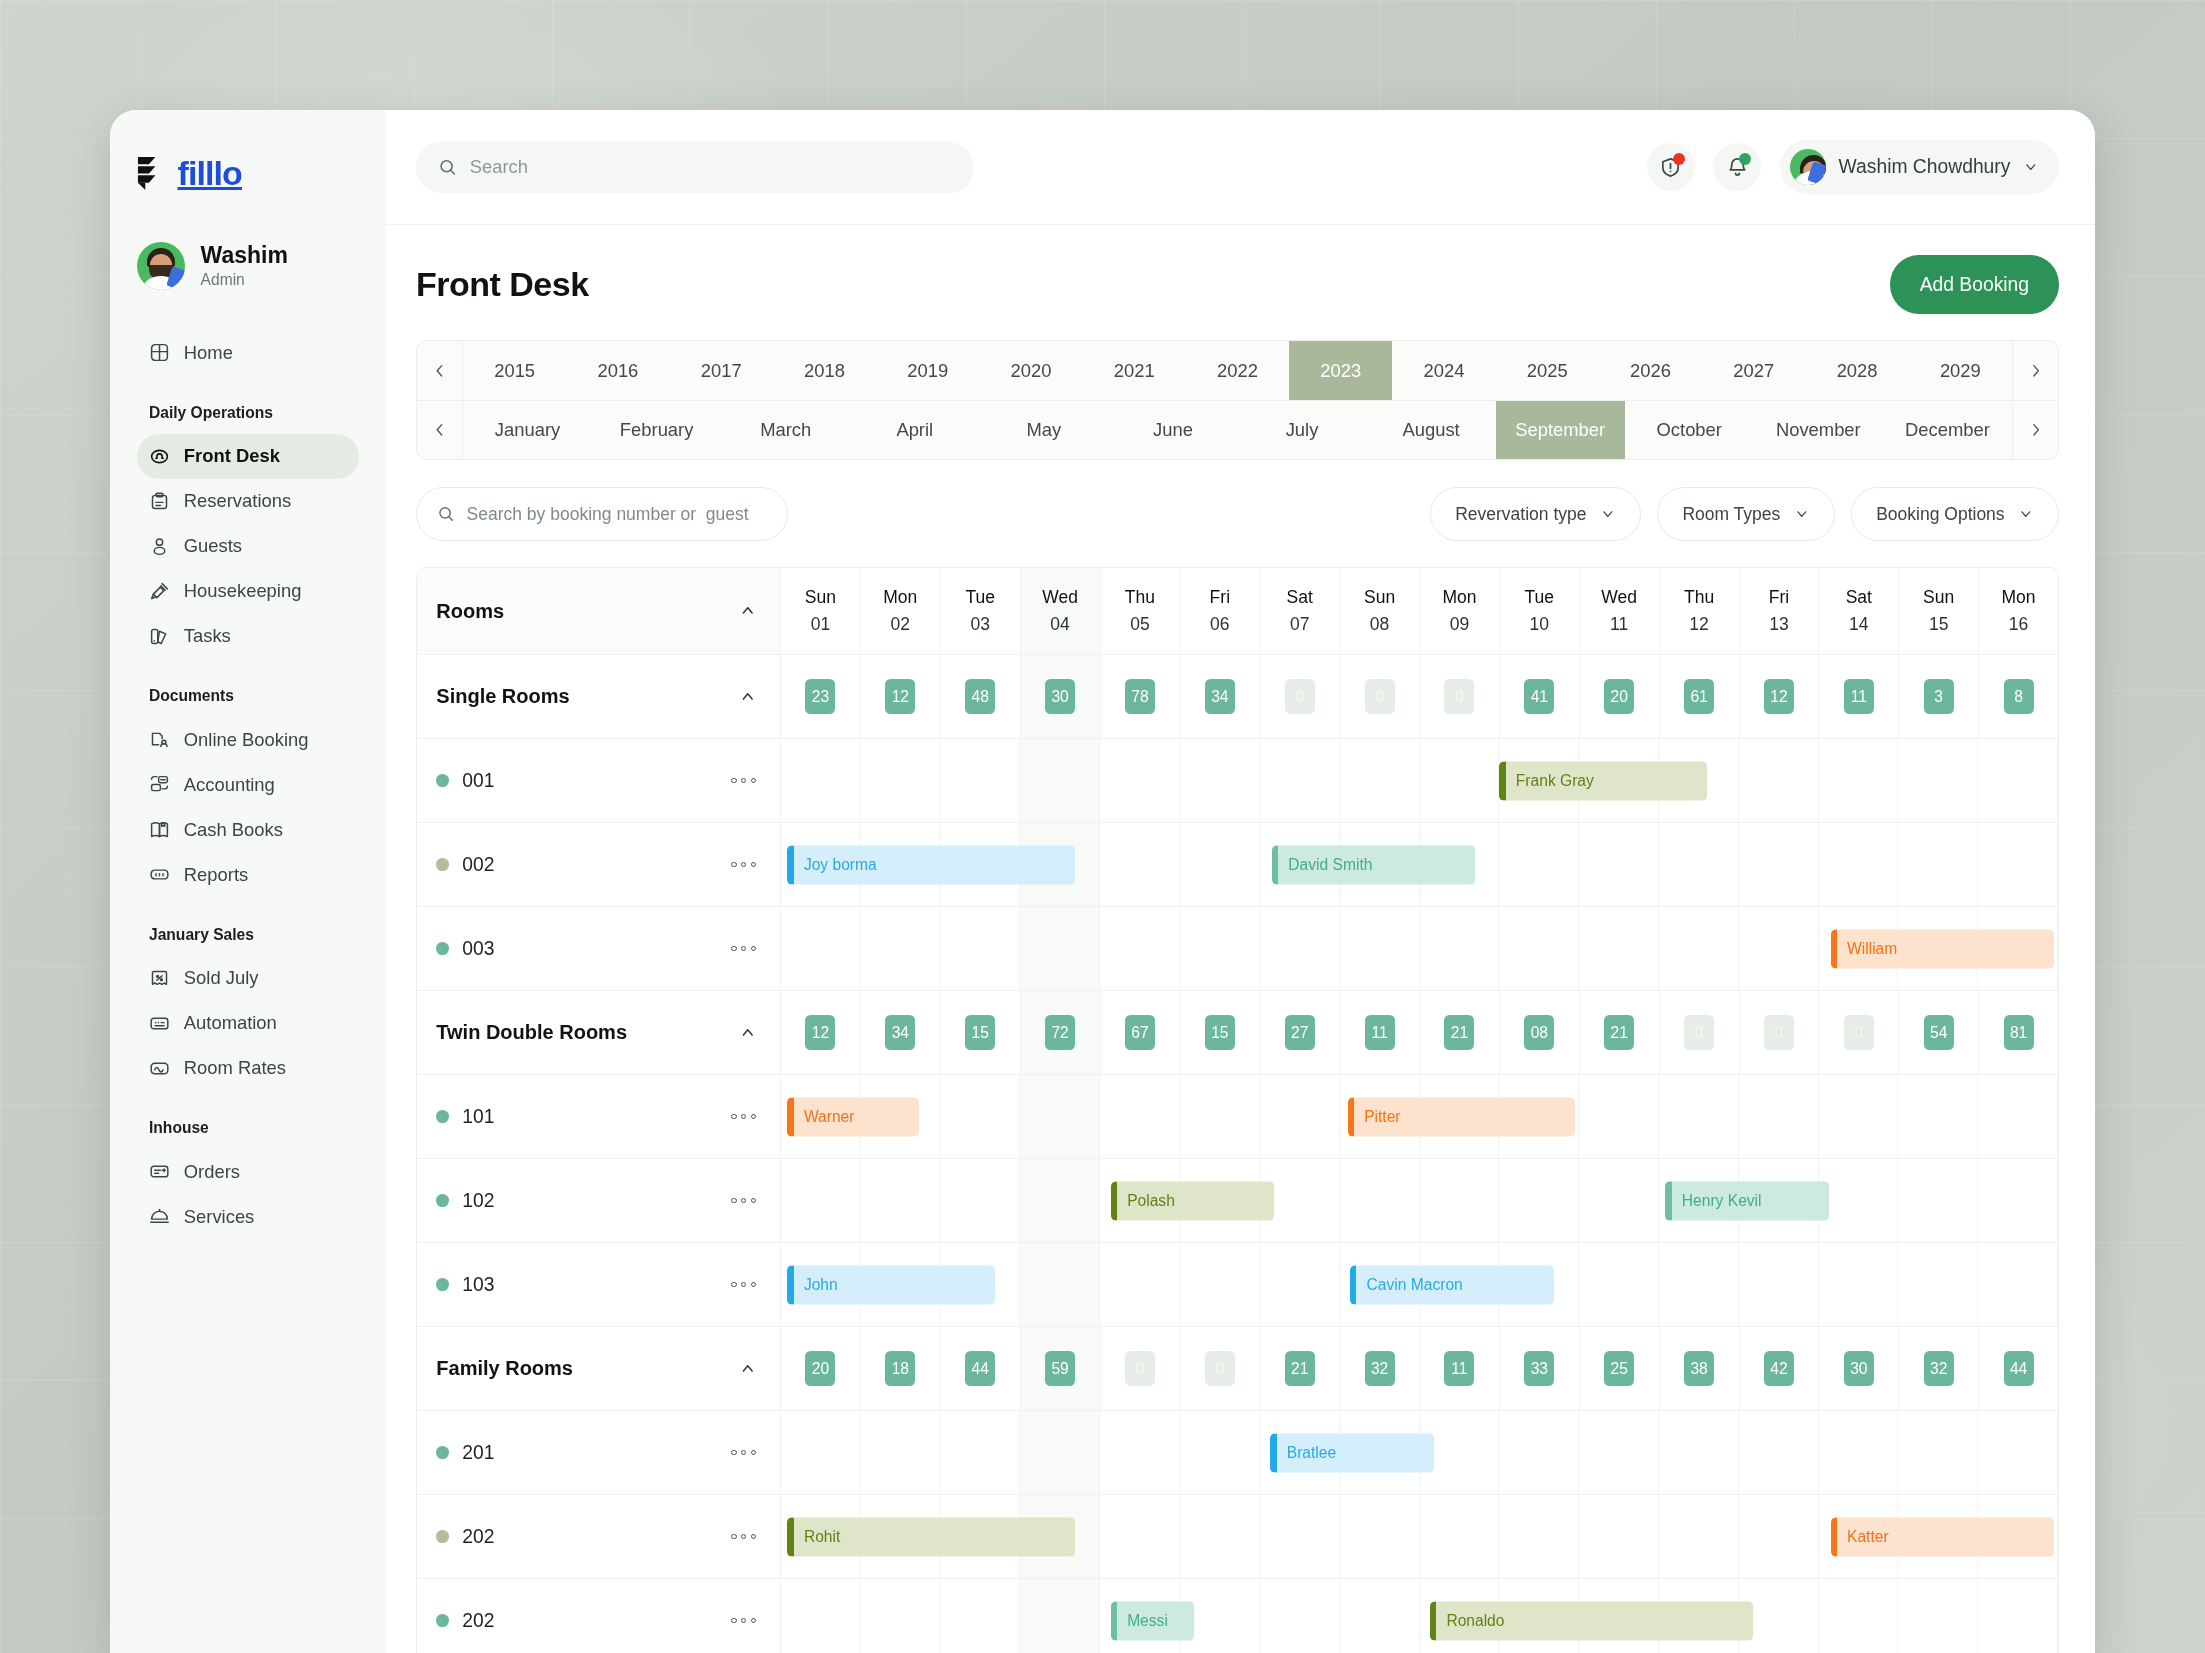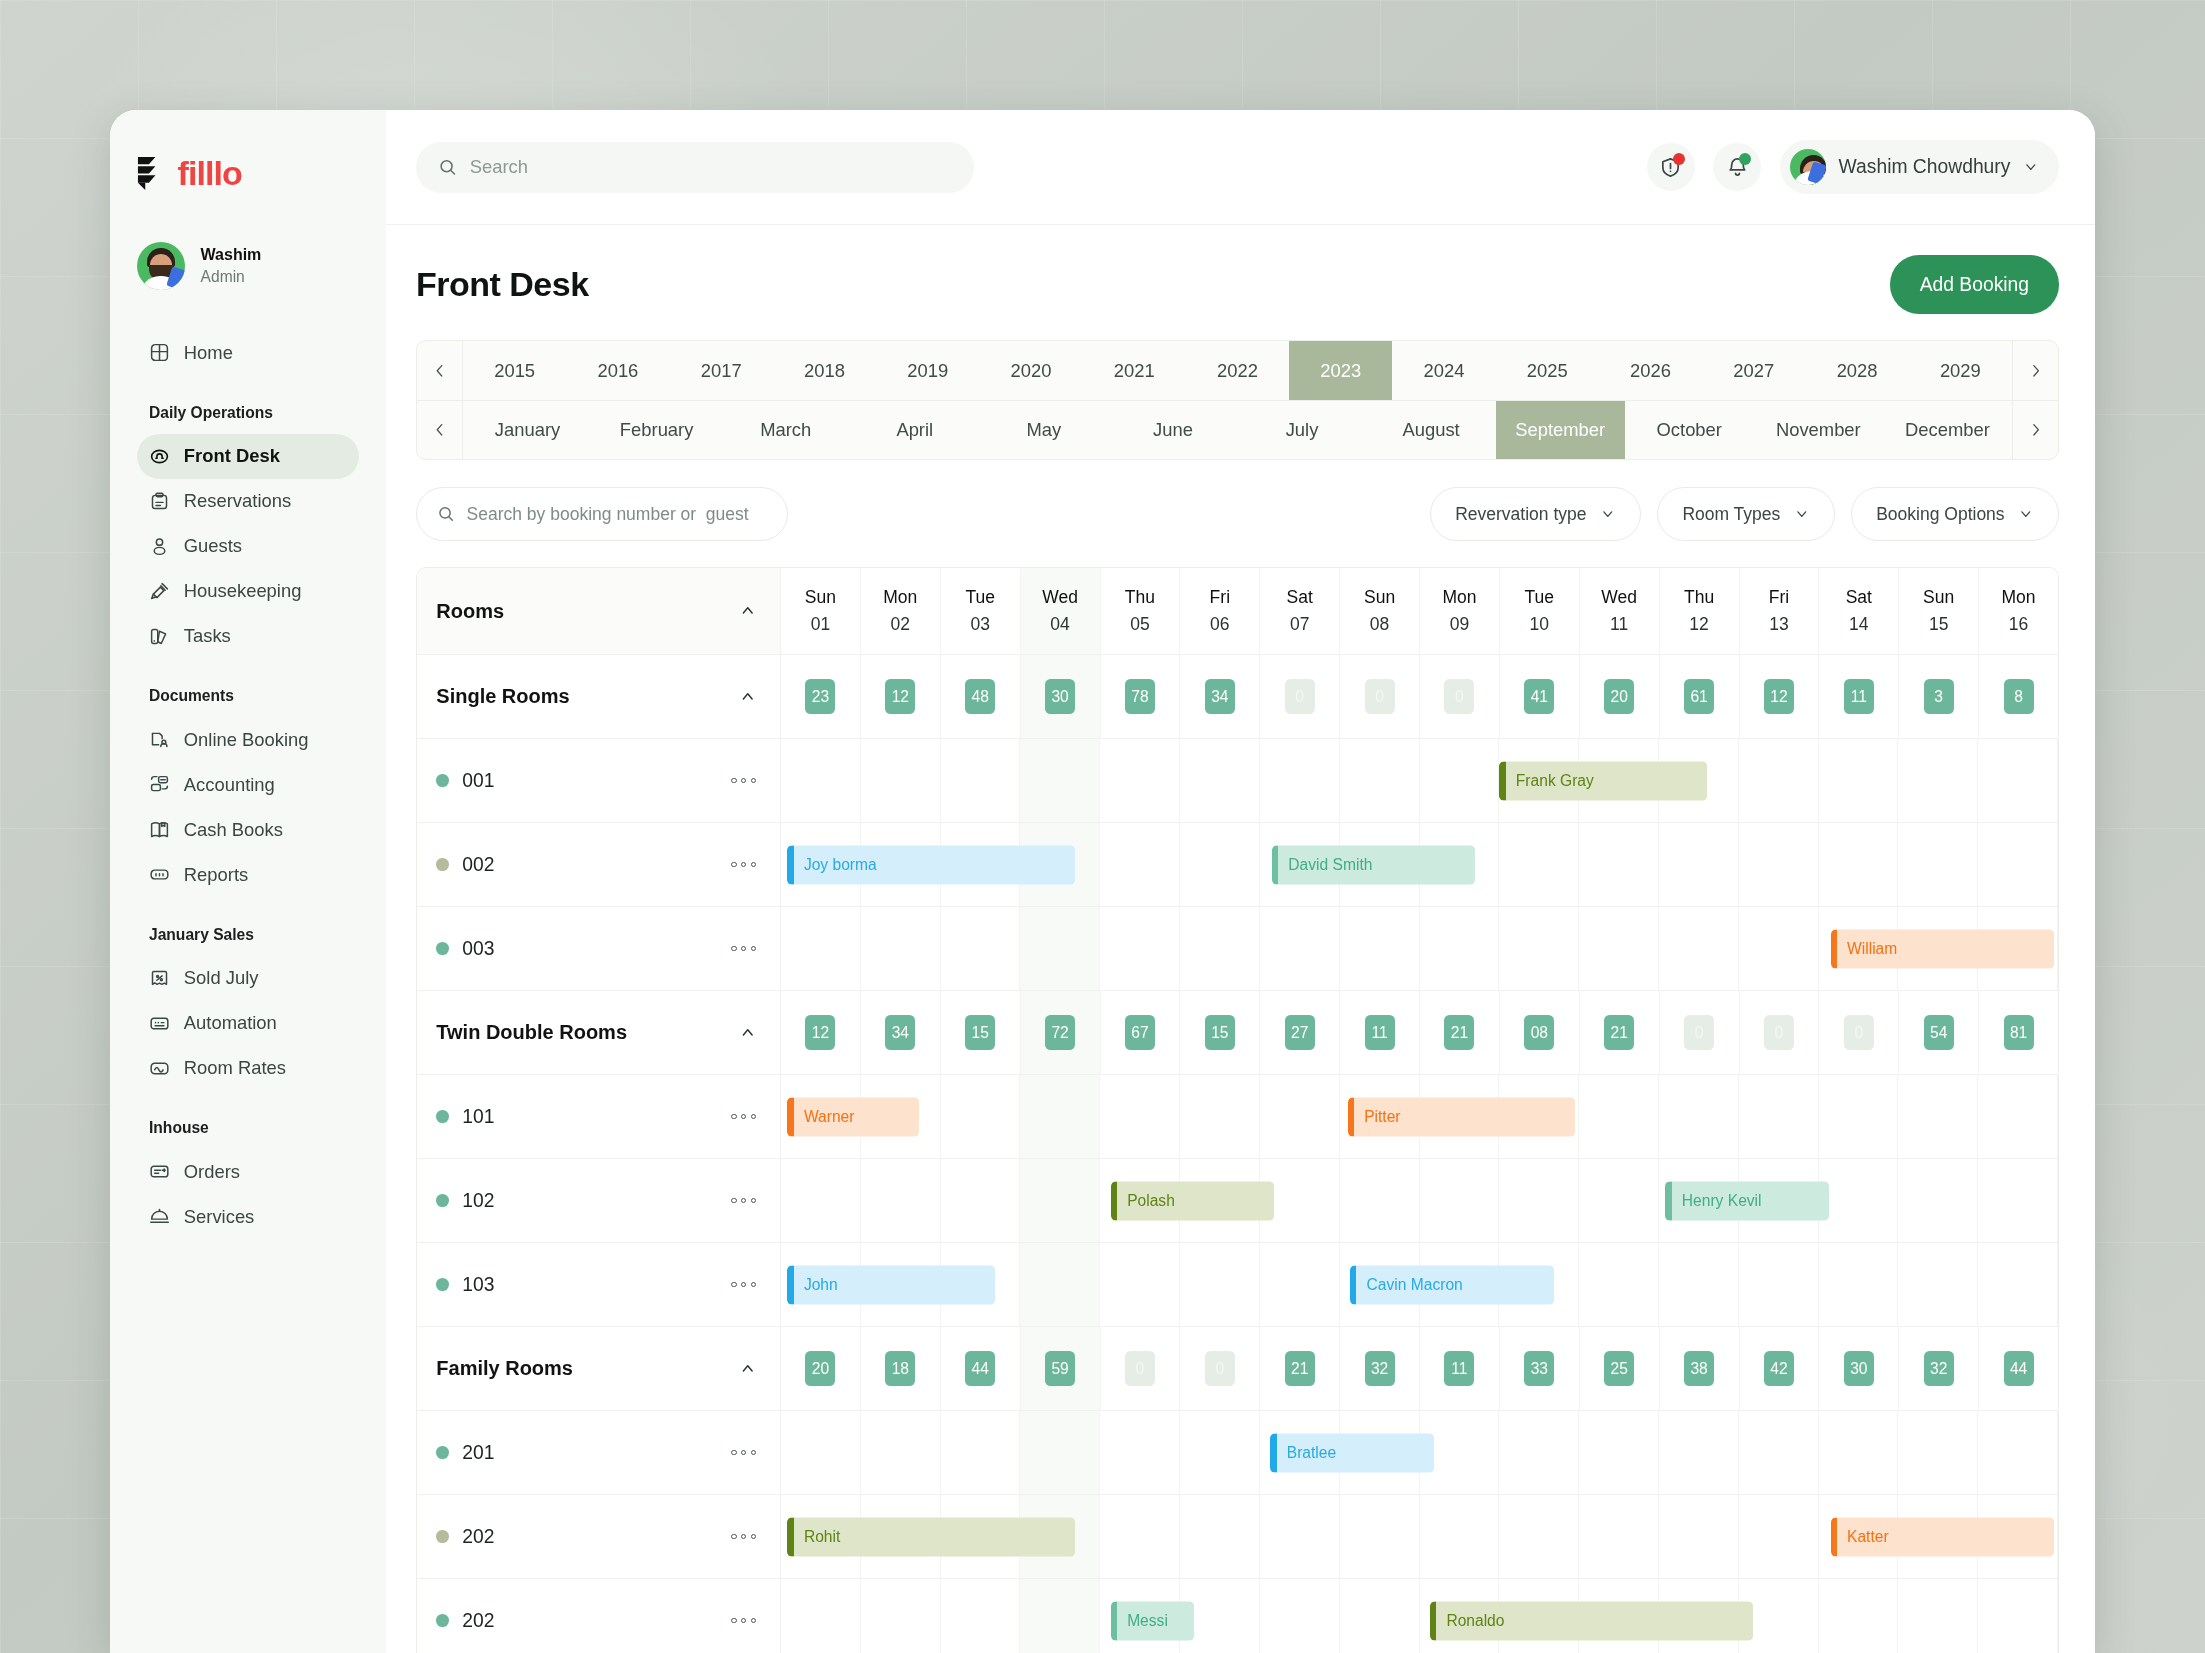--- a/index.html
+++ b/index.html
@@ -38,33 +38,33 @@
 
   
   #sidebar {
     width: 276px; flex: 0 0 276px;
     background: #f7f9f6;
     padding: 0 0 0 0;
     position: relative;
   }
   .logo-wrap { display:flex; align-items:center; gap: 12px; padding: 44px 0 0 27px; }
   .logo-mark { width: 28.5px; height: 35px; }
-  .logo-text { font-size: 34px; font-weight: 700; letter-spacing: -0.9px; color:#ef4444; }
+  .logo-text { font-size: 34px; font-weight: 700; letter-spacing: -0.9px; color:#1d4ed8;text-decoration:underline; }
 
   .profile { display:flex; align-items:center; gap: 15.6px; padding: 49px 0 0 27px; }
   .avatar {
     width: 48px; height: 48px; border-radius: 50%;
     background: #4ab961; position: relative; overflow: hidden; flex:0 0 48px;
   }
   .avatar .hair{position:absolute; left:10px; top:6.4px; width:27.6px; height:18.4px; background:#2b2118; border-radius:13.8px 13.8px 2.8px 2.8px;}
   .avatar .face{position:absolute; left:13px; top:12px; width:22px; height:24px; background:#d8a07a; border-radius:11px 11px 10px 10px;}
   .avatar .beard{position:absolute; left:12px; top:23px; width:24px; height:15.6px; background:#3a2a1d; border-radius:0 0 12px 12px;}
   .avatar .shirt{position:absolute; left:2.8px; bottom:-5.5px; width:42px; height:20px; background:#ffffff; border-radius:21px 21px 0 0;}
   .avatar .blue{position:absolute; right:1.8px; bottom:1.8px; width:13.8px; height:20px; background:#3b6fe0; transform: rotate(18deg); border-radius:2.8px;}
-  .profile-name { font-size: 16px; font-weight: 700; color:#111; line-height:1.1;text-align:right; }
+  .profile-name { font-size: 23px; font-weight: 700; color:#111; line-height:1.1;text-align:right; }
   .profile-role { font-size: 15.6px; color:#6c7a74; margin-top: 3.7px; }
 
   .nav { margin-top: 40px; padding: 0 27px; }
   .nav-section-title {
     font-size: 15.6px; font-weight: 700; color:#1b1f1d;
     padding: 0 0 0 12px; margin: 28.5px 0 12px;
   }
   .nav-item {
     display:flex; align-items:center; gap: 13.8px;
     height: 45px; padding: 0 12px;

